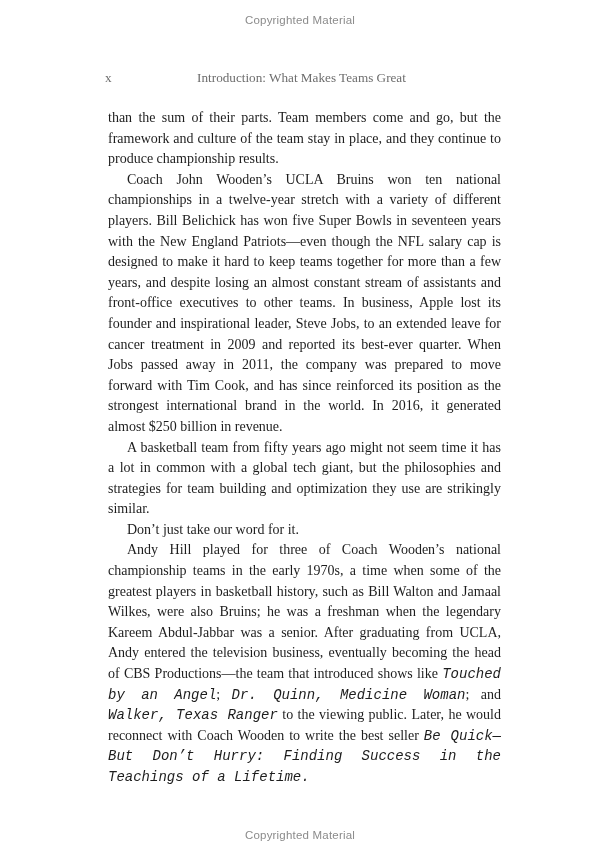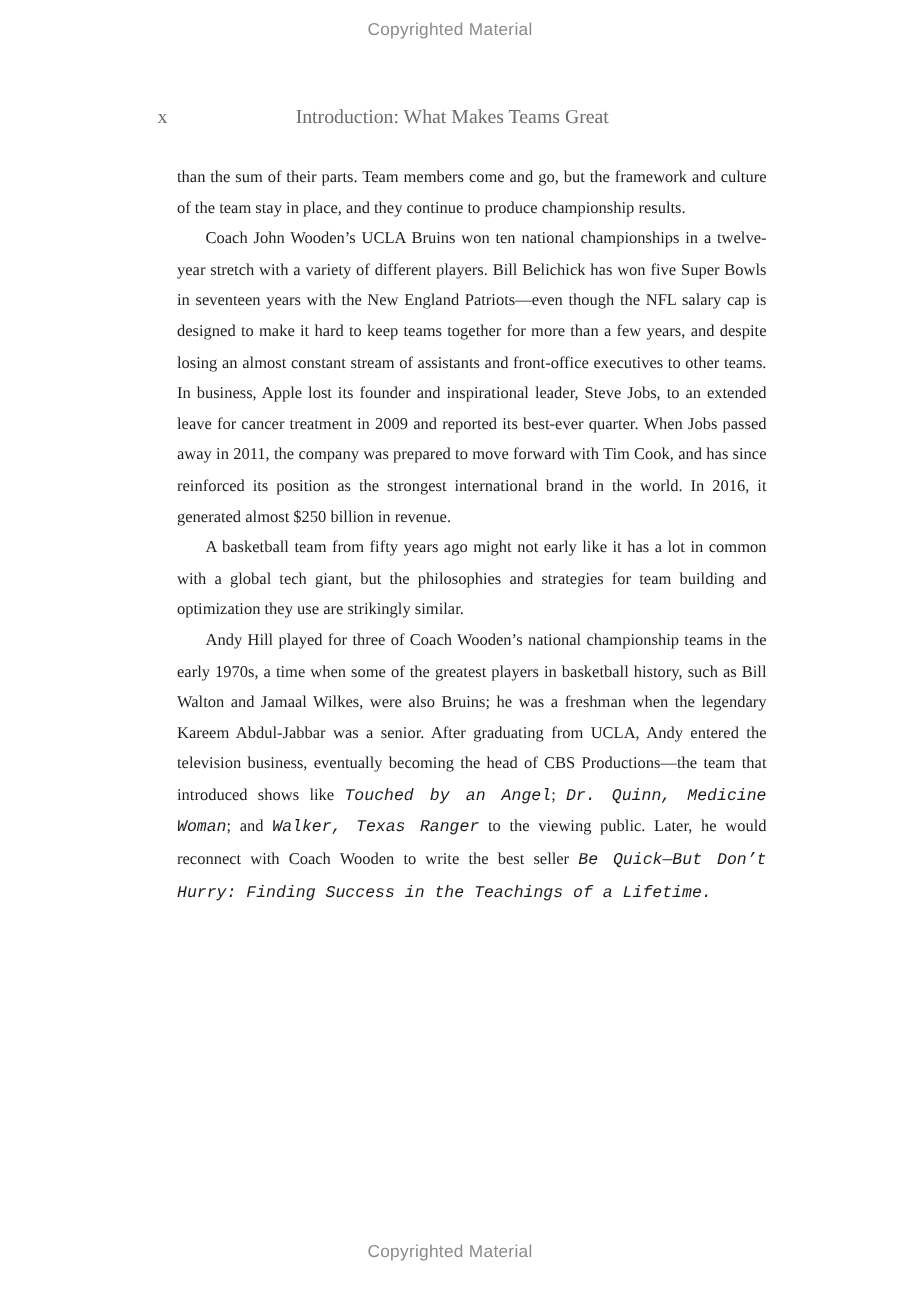--- a/index.html
+++ b/index.html
@@ -52,24 +52,24 @@
       left: 0;
       right: 0;
       top: 0;
       text-align: center;
       font-family: "Liberation Serif", serif;
       color: #6d6d6d;
     }
     .body-text {
       position: absolute;
       top: 108px;
-      left: 118px;
+      left: 108px;
       width: 393px;
       text-align: justify;
-      font-size: 11px;
+      font-size: 14px;
       line-height: 20.6px;
       color: #1d1d1d;
       hyphens: auto;
       -webkit-hyphens: auto;
     }
     .body-text p { margin: 0; padding: 0; }
     .body-text p.indent { text-indent: 19px; }
     .italic { font-style: italic; font-family: Liberation Mono, monospace; }
   </style>
 </head>
@@ -88,23 +88,26 @@
 
     <p>
       <span>than the sum of their parts. Team members come and go, but the framework and culture of the team stay in place, and they continue to produce championship results.</span>
     </p>
 
     <p class="indent">
       <span>Coach John Wooden’s UCLA Bruins won ten national championships in a twelve-year stretch with a variety of different players. Bill Belichick has won five Super Bowls in seventeen years with the New England Patriots—even though the NFL salary cap is designed to make it hard to keep teams together for more than a few years, and despite losing an almost constant stream of assistants and front-office executives to other teams. In business, Apple lost its founder and inspirational leader, Steve Jobs, to an extended leave for cancer treatment in 2009 and reported its best-ever quarter. When Jobs passed away in 2011, the company was prepared to move forward with Tim Cook, and has since reinforced its position as the strongest international brand in the world. In 2016, it generated almost $250 billion in revenue.</span>
     </p>
 
     <p class="indent">
-      <span>A basketball team from fifty years ago might not early like it has a lot in common with a global tech giant, but the philosophies and strategies for team building and optimization they use are strikingly similar.</span>
+      <span>A basketball team from fifty years ago might not seem time it has a lot in common with a global tech giant, but the philosophies and strategies for team building and optimization they use are strikingly similar.</span>
     </p>
 
+    <p class="indent">
+      <span>Don’t just take our word for it.</span>
+    </p>
 
     <p class="indent">
       <span>Andy Hill played for three of Coach Wooden’s national championship teams in the early 1970s, a time when some of the greatest players in basketball history, such as Bill Walton and Jamaal Wilkes, were also Bruins; he was a freshman when the legendary Kareem Abdul-Jabbar was a senior. After graduating from UCLA, Andy entered the television business, eventually becoming the head of CBS Productions—the team that introduced shows like </span><span class="italic">Touched by an Angel</span><span>; </span><span class="italic">Dr. Quinn, Medicine Woman</span><span>; and </span><span class="italic">Walker, Texas Ranger</span><span> to the viewing public. Later, he would reconnect with Coach Wooden to write the best seller </span><span class="italic">Be Quick—But Don’t Hurry: Finding Success in the Teachings of a Lifetime.</span>
     </p>
 
   </div>
 
   <div class="copyright bottom">Copyrighted Material</div>
 
 </div>

